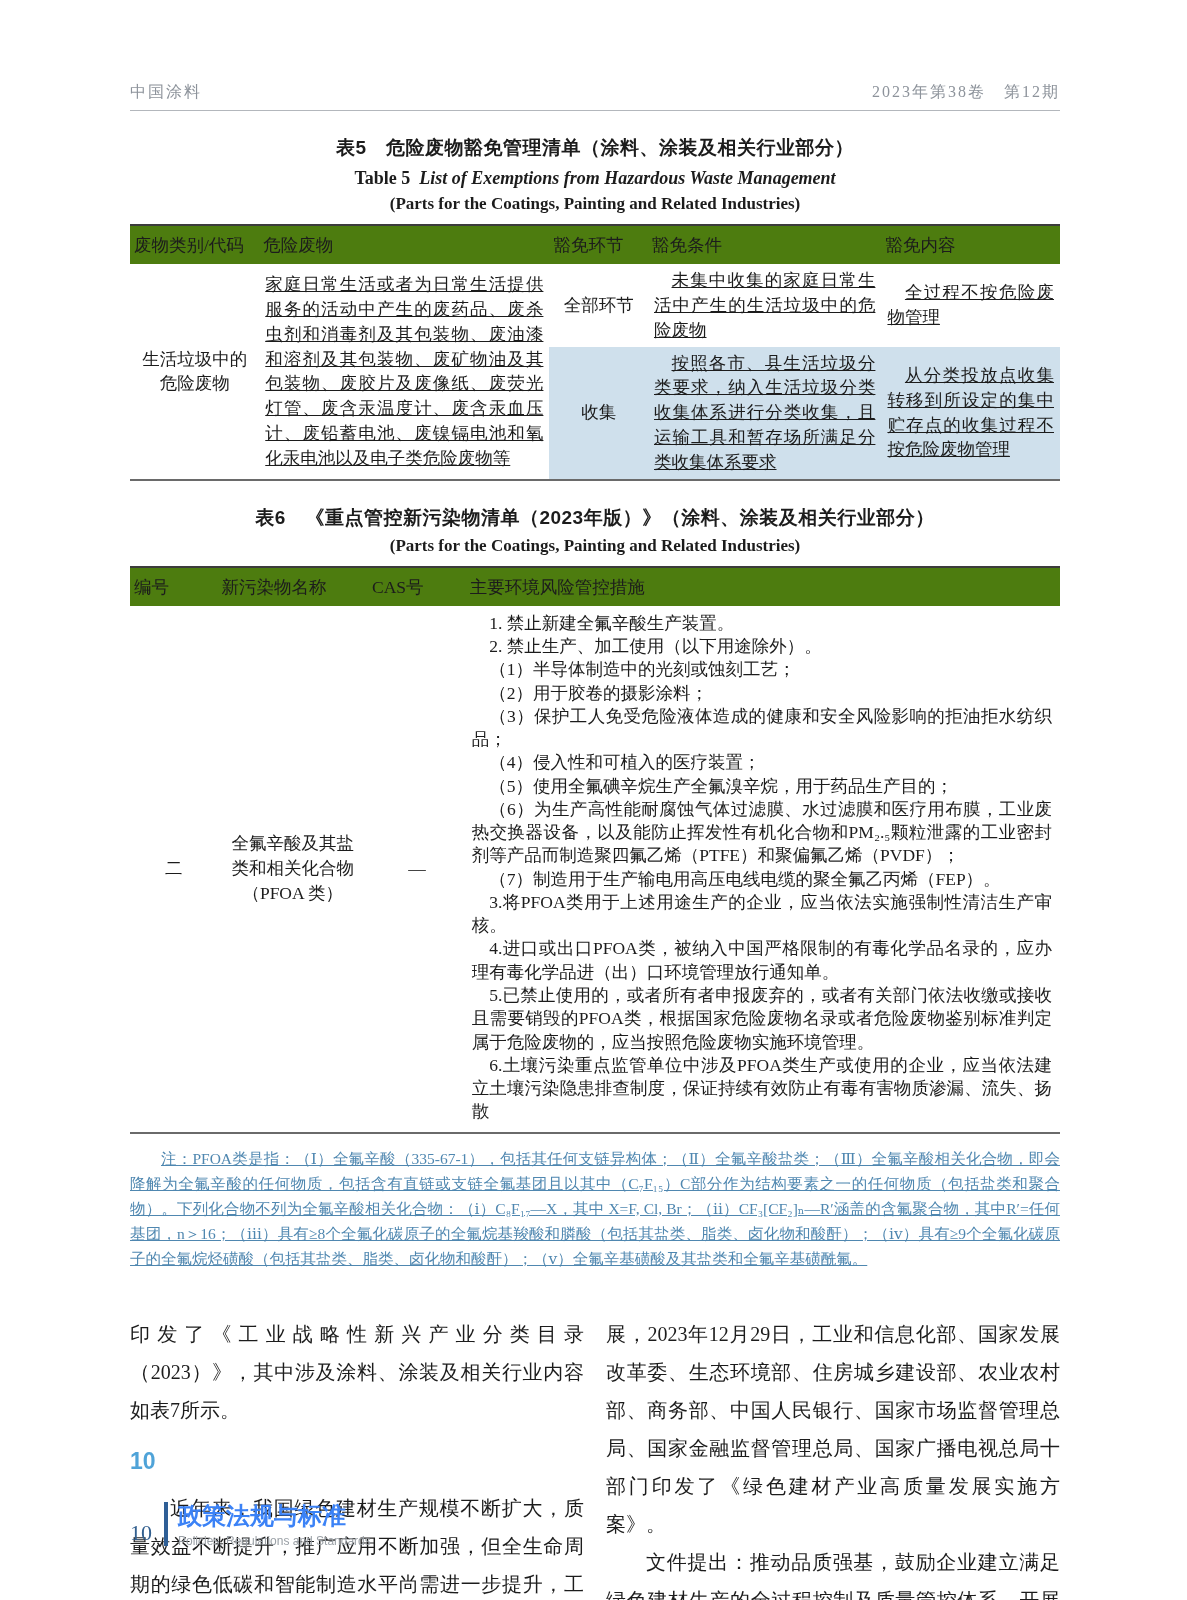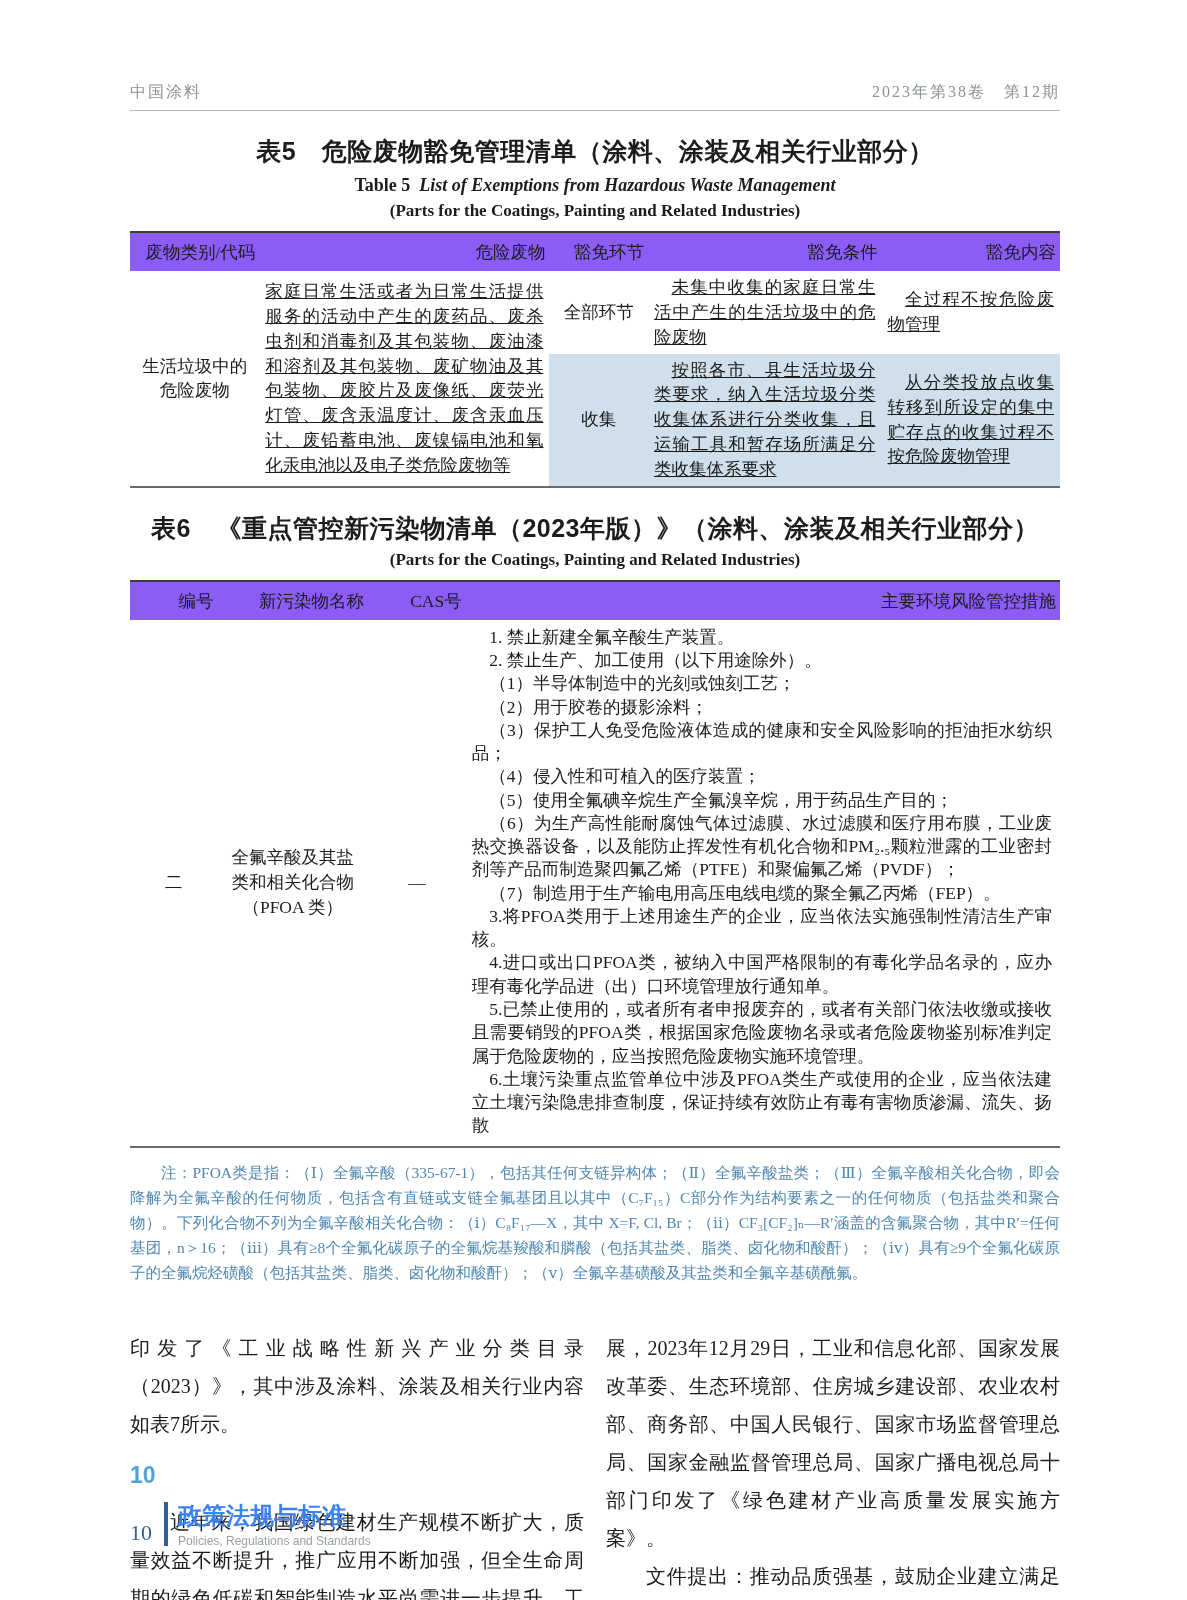--- a/index.html
+++ b/index.html
@@ -16,45 +16,45 @@
   
   .page-header {
     display:flex; justify-content:space-between; align-items:center;
     border-bottom:1px solid #b3b7bc;
     padding-bottom:7px;
     font-size:16px; color:#8d939b; letter-spacing:2px;
   }
 
   
   .cap { text-align:center; }
-  .cap-cn { font-size:25px; font-weight:bold; margin-top:24px;
+  .cap-cn { font-size:19px; font-weight:bold; margin-top:24px;
             font-family:"Liberation Sans","DejaVu Sans",sans-serif; letter-spacing:.5px;}
   .cap-en1 { font-size:18px; font-weight:bold; font-style:italic; margin-top:7px; }
   .cap-en1 .tbl-no { font-style:normal; }
   .cap-en2 { font-size:17px; font-weight:bold; margin-top:5px; margin-bottom:10px; }
 
   
   table { width:100%; border-collapse:collapse;
           border-top:2px solid #3c3c3c; border-bottom:2px solid #6a6a6a; }
-  th { background:#8b5cf6; font-weight:normal; font-size:17.5px;
-       padding:7px 4px; text-align:right; }
+  th { background:#4d7c0f; font-weight:normal; font-size:17.5px;
+       padding:7px 4px; text-align:left; }
   td { font-size:17.5px; line-height:1.42; padding:4px 6px; vertical-align:middle; }
   td.center { text-align:center; }
   td.just { text-align:justify;text-decoration:underline; }
   td.fi { text-indent:1em; }
   tr.hl td { background:#cfe0ec; }
   td.measures { padding:6px 8px 8px 6px; }
   td.measures p { text-align:justify; text-indent:1em; line-height:1.33; margin:0;font-family:Liberation Serif, serif; }
 
   
   .note {
     margin-top:12px;
     font-size:15.5px; line-height:1.62;
     color:#4f87b0;
-    text-align:justify; text-indent:2em;
+    text-align:justify; text-indent:2em;text-decoration:underline;
   }
 
   
   .columns { display:flex; gap:22px; margin-top:44px; }
   .col { flex:1; font-size:20px; line-height:1.9; text-align:justify; }
   .col p.fi2 { text-indent:2em; }
   .section-heading {
     display:flex; gap:20px;
     color:#4fa3d8; font-weight:bold; font-size:23px; line-height:1.4;
     font-family:"Liberation Sans","DejaVu Sans",sans-serif;

